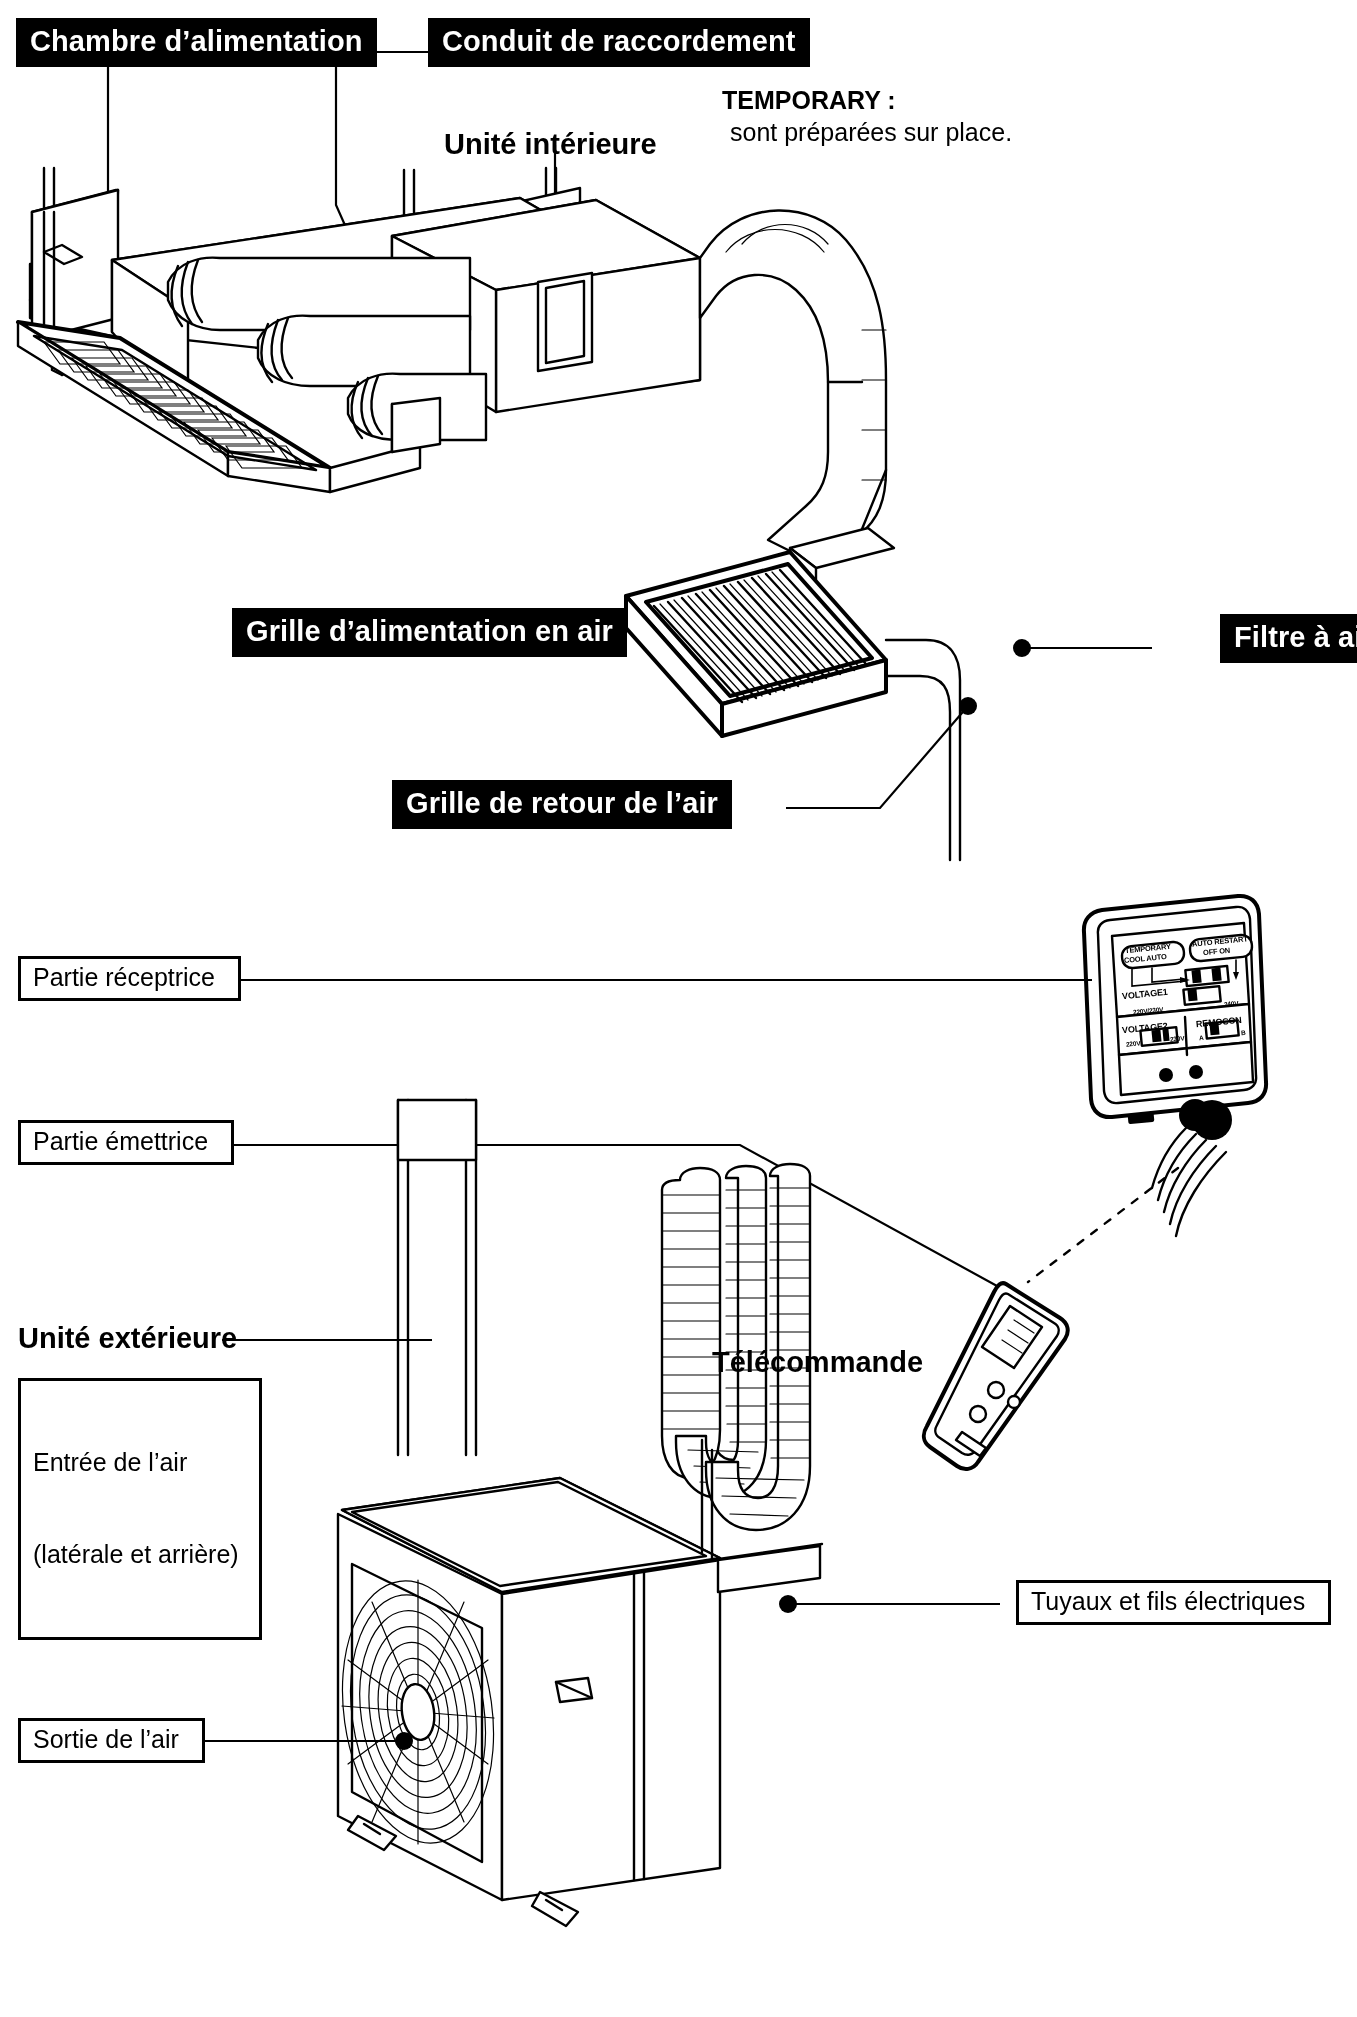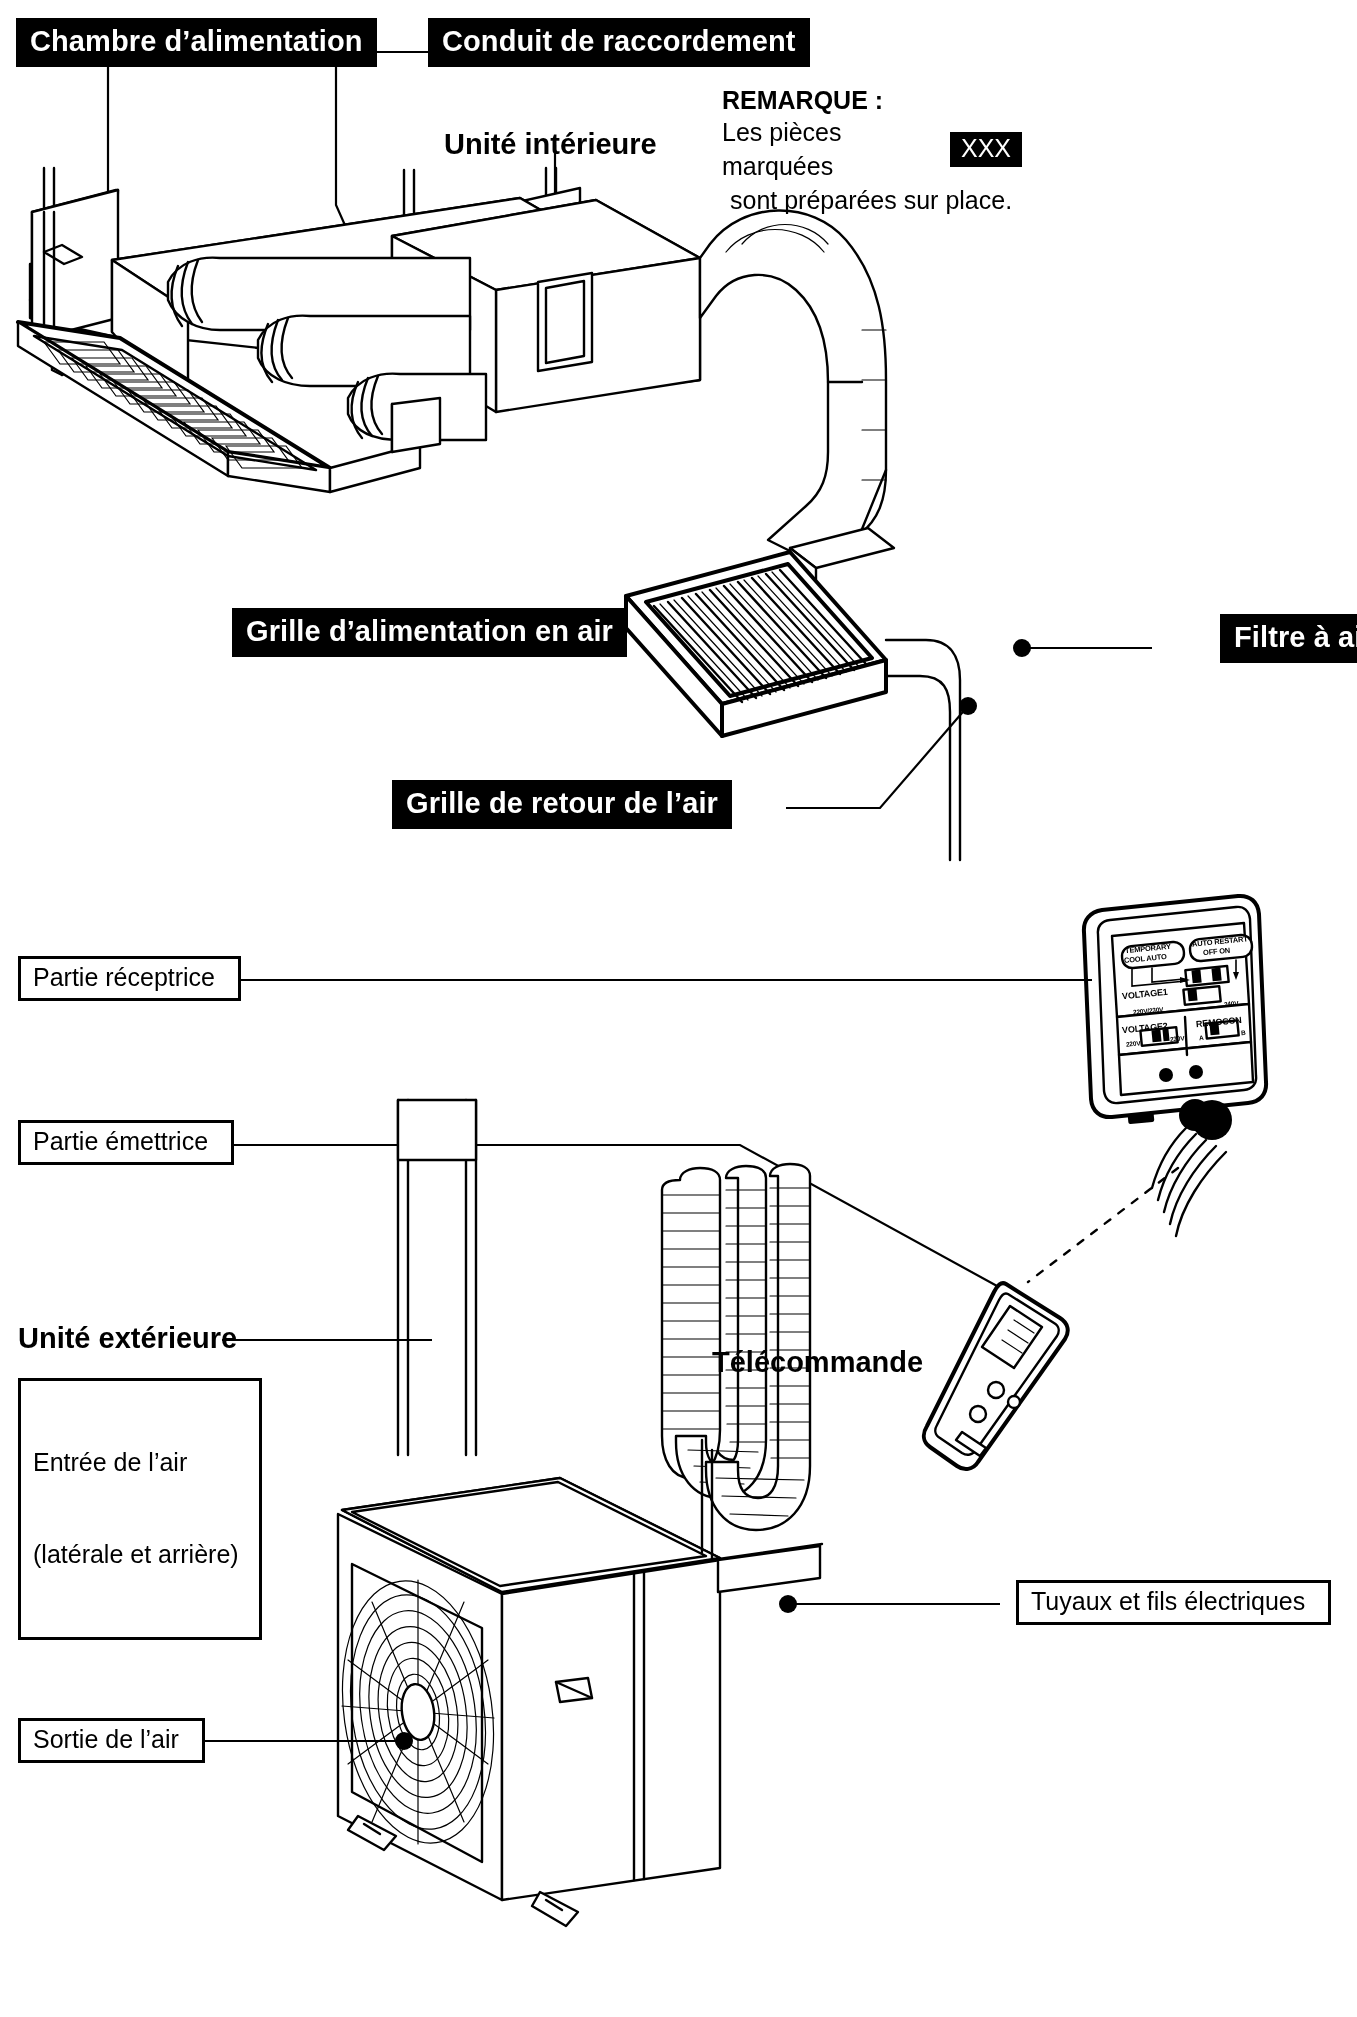--- a/index.html
+++ b/index.html
@@ -480,26 +480,22 @@
     </g>
   </svg>
 
   <div class="lbl lbl-black" style="left:16px;top:18px;">Chambre d’alimentation</div>
 
   <div class="lbl lbl-black" style="left:428px;top:18px;">Conduit de raccordement</div>
 
   <div class="lbl lbl-bold" style="left:444px;top:100px;">Unité intérieure</div>
 
   <div class="note" style="left:722px;top:86px;width:300px;">
-    <div class="note-title">REMARQUE :</div>
+    <div class="note-title">TEMPORARY :</div>
     <div class="note-body">
-      <div class="note-row">
-        <span>Les pièces marquées</span>
-        <span class="note-chip">XXX</span>
-      </div>
       <div class="note-line2">sont préparées sur place.</div>
     </div>
   </div>
 
   <div class="lbl lbl-black" style="left:232px;top:608px;">Grille d’alimentation en air</div>
 
   <div class="lbl lbl-black" style="left:1220px;top:614px;">Filtre à air</div>
 
   <div class="lbl lbl-black" style="left:392px;top:780px;">Grille de retour de l’air</div>
 

